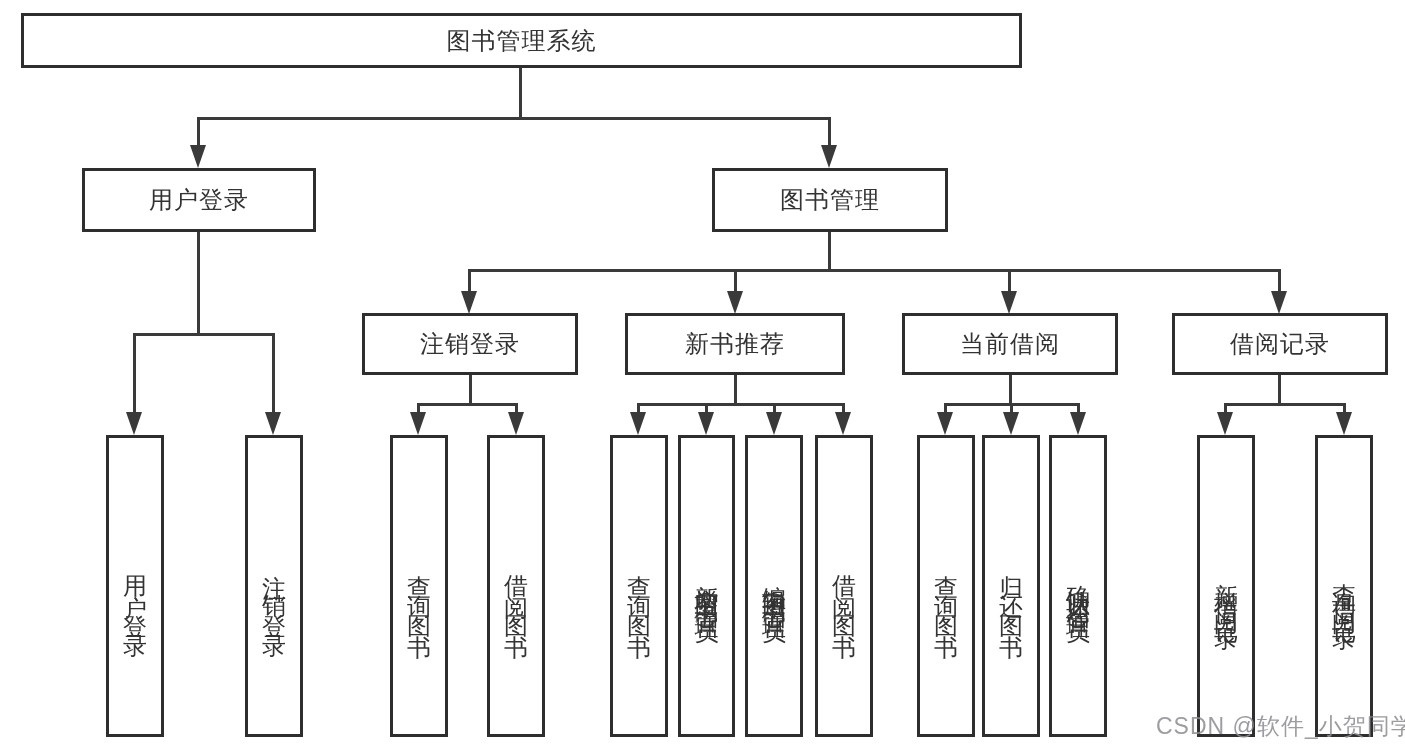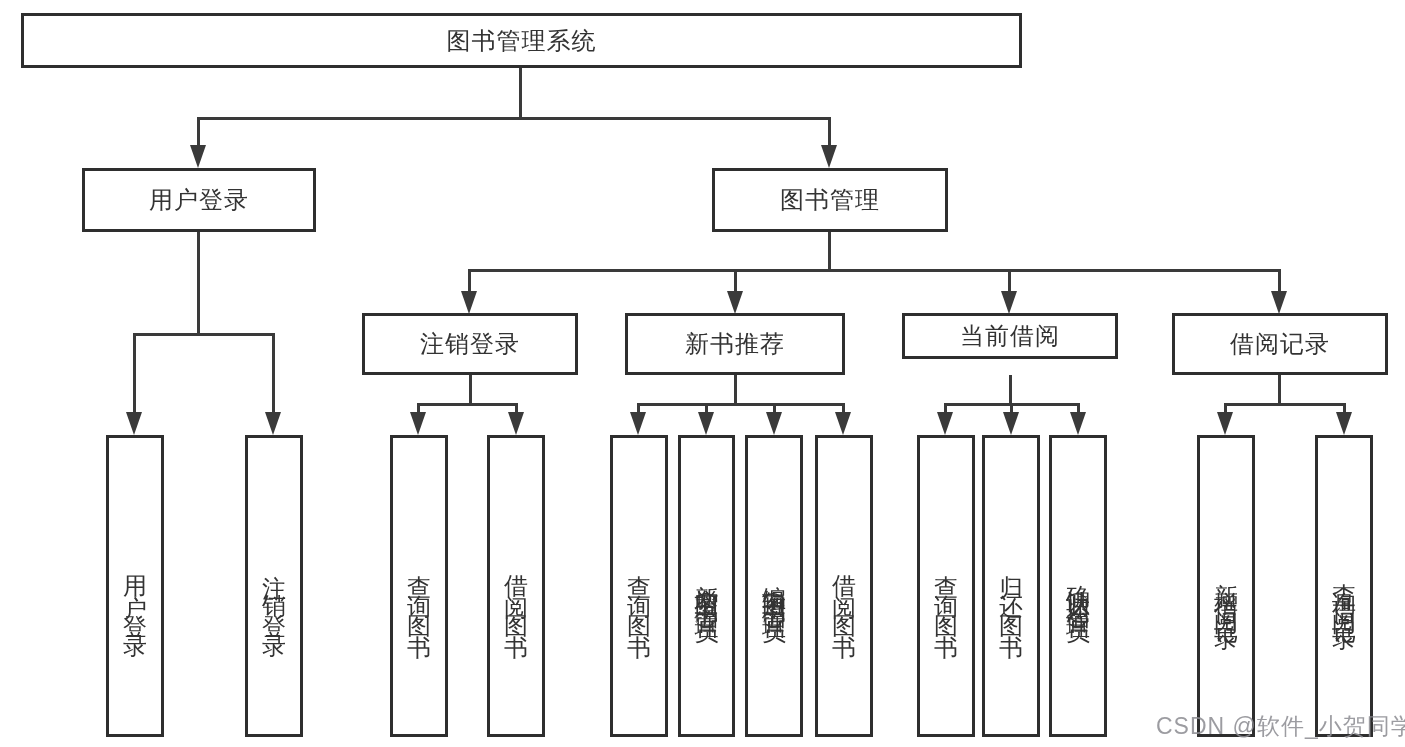--- a/index.html
+++ b/index.html
@@ -71,21 +71,21 @@
   <div class="tri" style="left:1001px;top:291px;"></div>
   <div class="seg v" style="left:1278px;top:269px;height:24px;"></div>
   <div class="tri" style="left:1271px;top:291px;"></div>
 
   <div class="box" style="left:362px;top:313px;width:216px;height:62px;">
     <span class="hlabel">注销登录</span>
   </div>
   <div class="box" style="left:625px;top:313px;width:220px;height:62px;">
     <span class="hlabel">新书推荐</span>
   </div>
-  <div class="box" style="left:902px;top:313px;width:216px;height:46px;">
+  <div class="box" style="left:902px;top:313px;width:216px;height:62px;">
     <span class="hlabel">当前借阅</span>
   </div>
   <div class="box" style="left:1172px;top:313px;width:216px;height:62px;">
     <span class="hlabel">借阅记录</span>
   </div>
 
   <div class="seg v" style="left:469px;top:375px;height:31px;"></div>
   <div class="seg h" style="left:417px;top:403px;width:101px;"></div>
   <div class="seg v" style="left:417px;top:403px;height:11px;"></div>
   <div class="tri" style="left:410px;top:412px;"></div>

